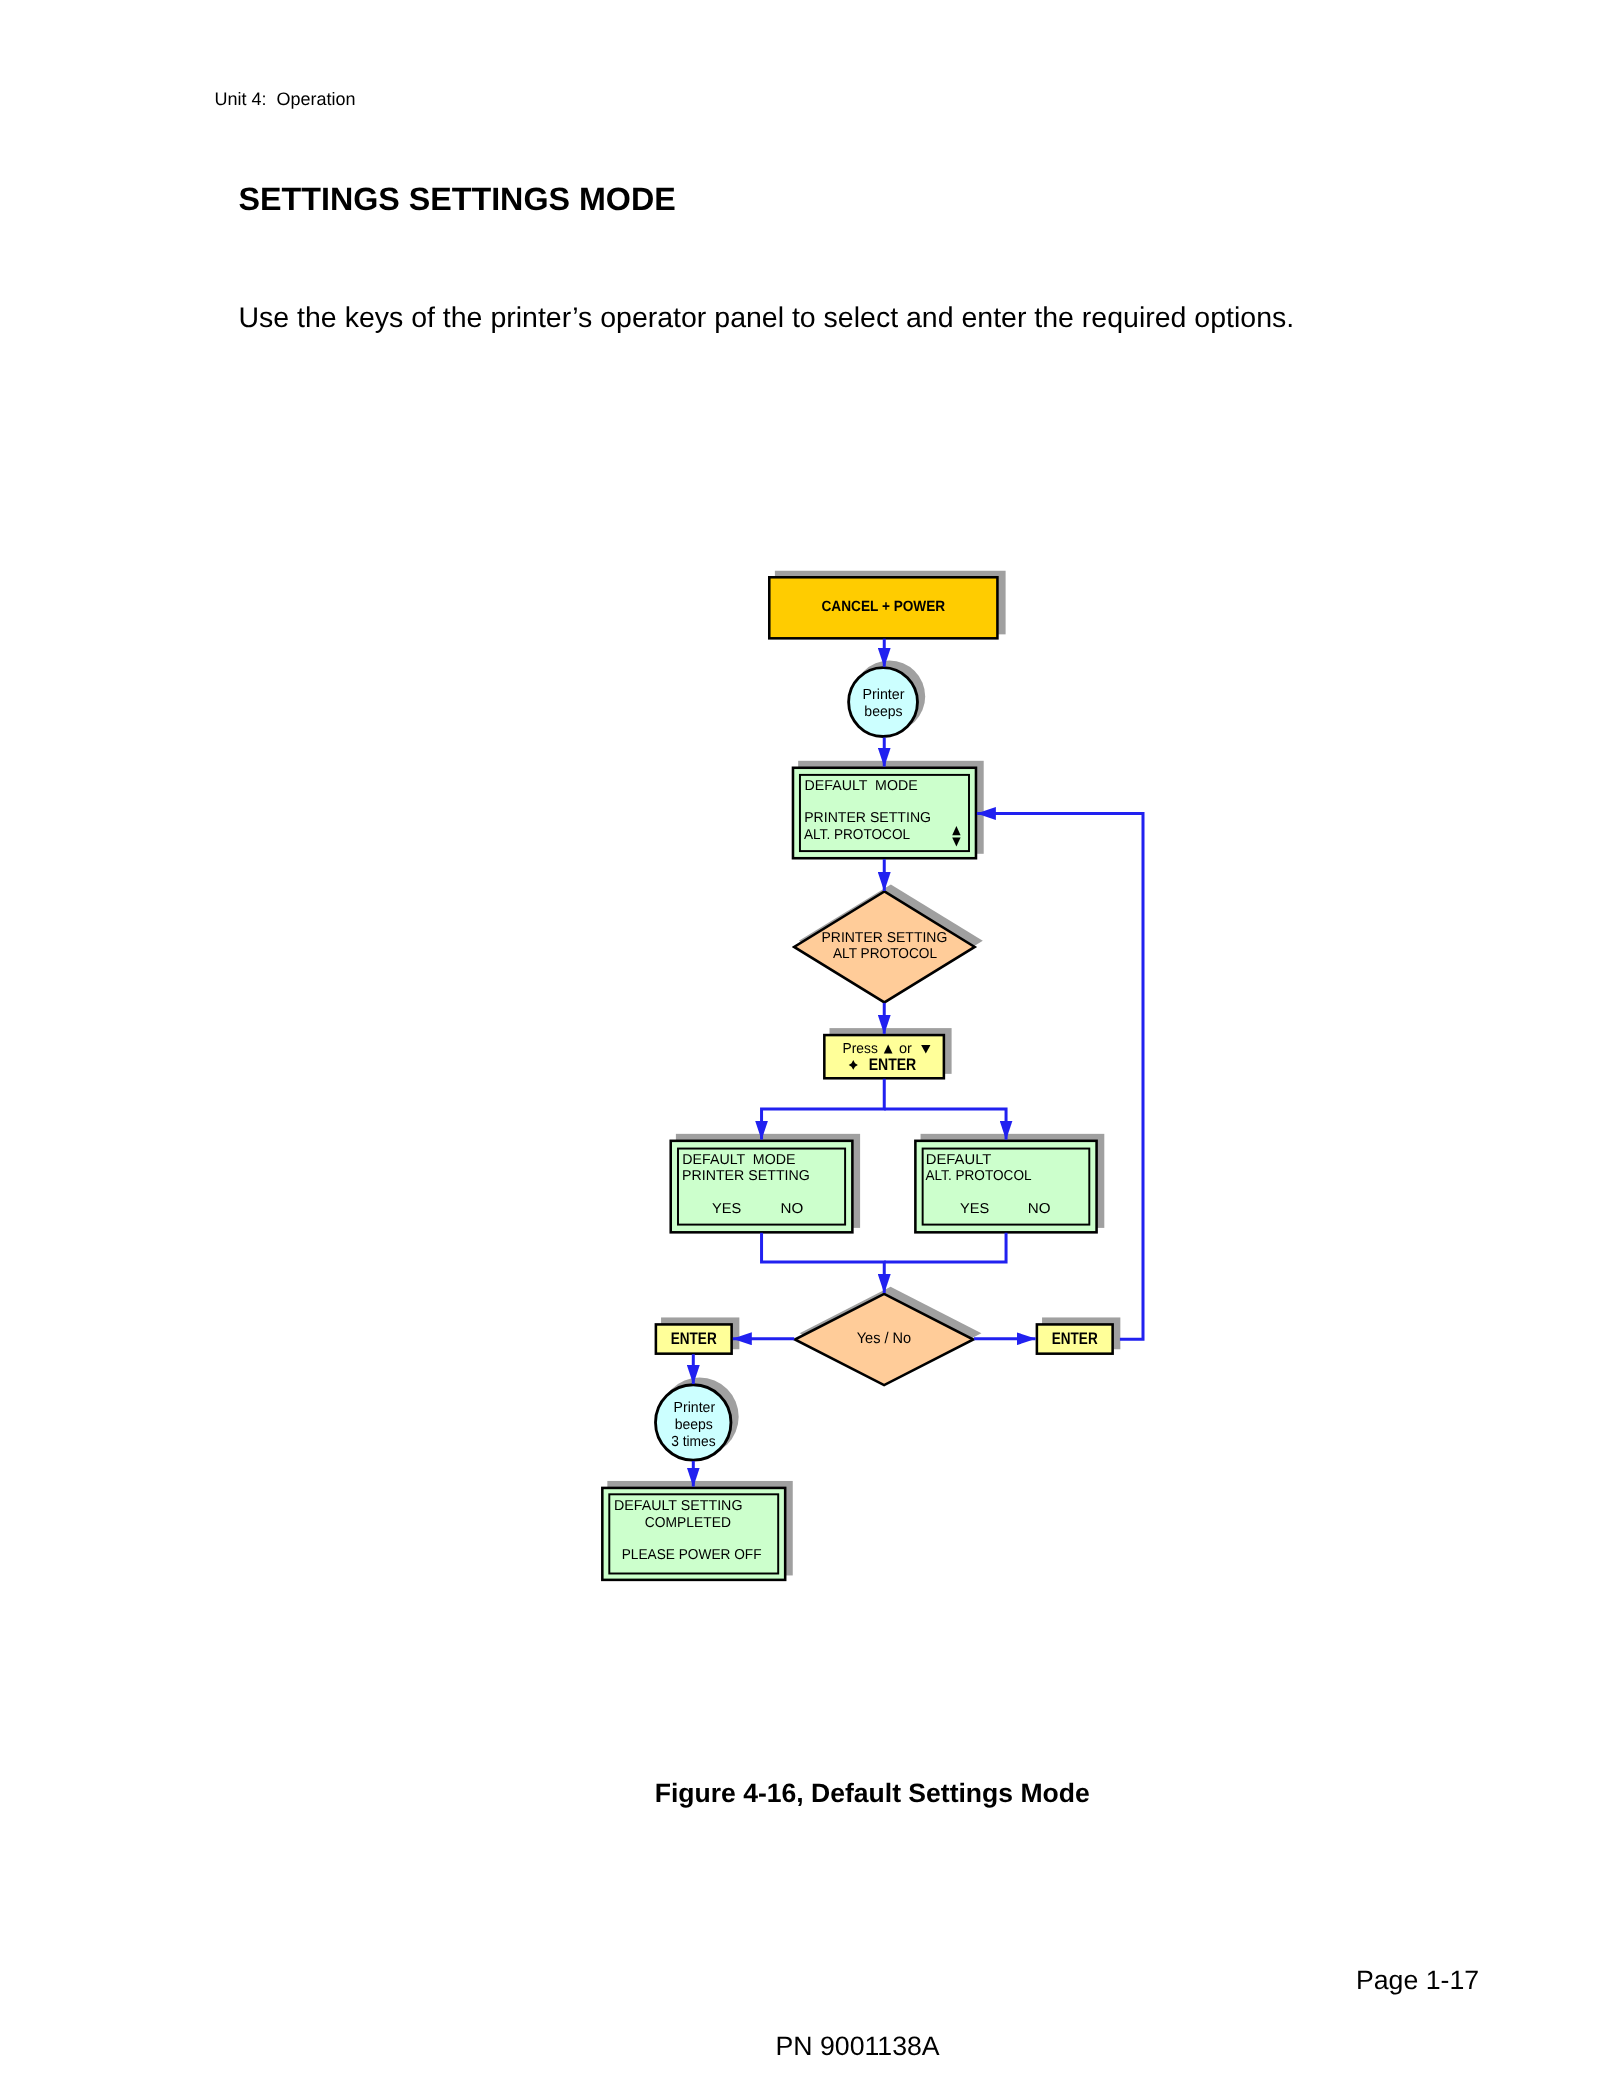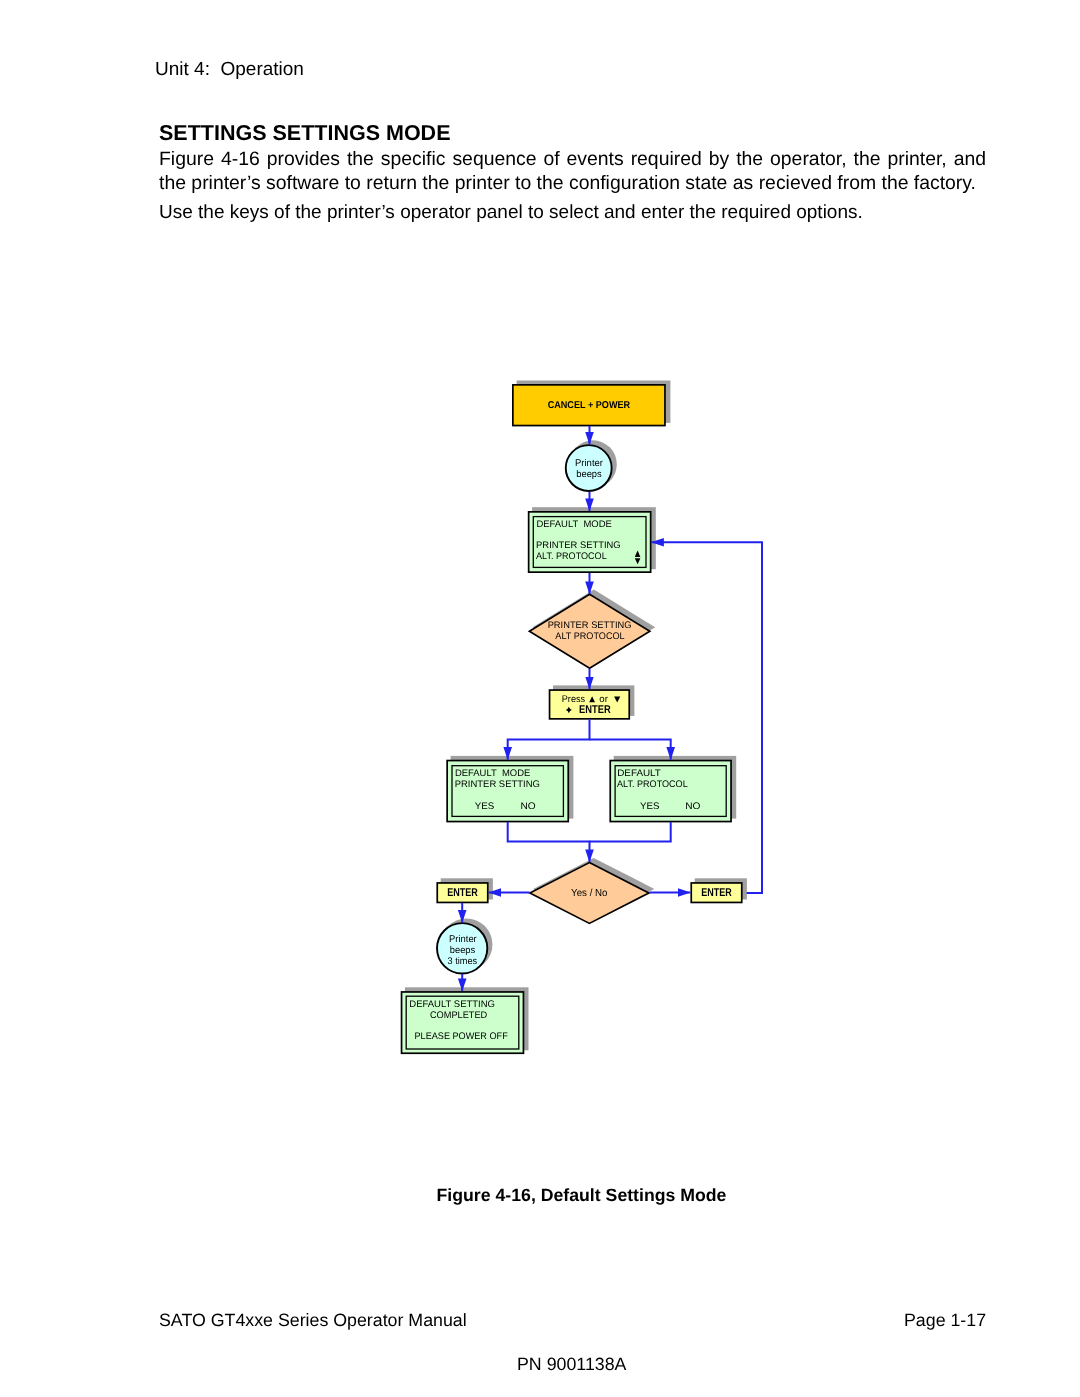--- a/index.html
+++ b/index.html
@@ -1,42 +1,41 @@
 <!DOCTYPE html>
 <html><head>
 <meta charset="utf-8">
 <title>Default Settings Mode</title>
 <style>
   html,body{margin:0;padding:0;}
   body{width:1080px;height:1397px;background:#ffffff;
        font-family:"Liberation Sans",sans-serif;color:#000;
        -webkit-font-smoothing:antialiased;text-rendering:geometricPrecision;}
   .page{position:relative;width:1080px;height:1397px;overflow:hidden;background:#fff;}
-  #running-head{position:absolute;left:155px;top:59px;font-size:19px;white-space:pre;}
+  #running-head{position:absolute;left:143px;top:59px;font-size:12px;white-space:pre;}
   #section-title{position:absolute;left:159px;top:121px;font-size:21.5px;font-weight:bold;white-space:pre;}
   #para1{position:absolute;left:159px;top:147.5px;width:827px;font-size:19.4px;line-height:23.6px;
          text-align:justify;text-justify:inter-word;}
   #para2{position:absolute;left:159px;top:201px;width:900px;font-size:19px;line-height:23.6px;}
   #flow-svg{position:absolute;left:0;top:0;}
   #caption{position:absolute;left:0;top:1185px;width:1163px;text-align:center;font-size:17.7px;font-weight:bold;}
   .foot{position:absolute;top:1310px;font-size:17.8px;white-space:pre;}
   #foot-left{left:159px;}
   #foot-mid{left:517px;margin-top:44px;}
   #foot-right{left:904px;}
   svg text{font-family:"Liberation Sans",sans-serif;fill:#000;white-space:pre;}
   #flow-svg{will-change:transform;}
   #running-head,#section-title,#para1,#para2,#caption,.foot{will-change:transform;}
 </style>
 </head>
 <body>
 
 <div class="page">
   <div id="running-head">Unit 4:  Operation</div>
   <div id="section-title">SETTINGS SETTINGS MODE</div>
-  <div id="para1">Figure 4-16 provides the specific sequence of events required by the operator, the printer, and the printer’s software to return the printer to the configuration state as recieved from the factory.</div>
   <div id="para2">Use the keys of the printer’s operator panel to select and enter the required options.</div>
 
   <svg id="flow-svg" width="1080" height="1397" viewBox="0 0 1080 1397" xmlns="http://www.w3.org/2000/svg">
     <defs>
       <marker id="ar" viewBox="0 0 12.9 8.6" refX="12.6" refY="4.3" markerWidth="12.9" markerHeight="8.6" orient="auto-start-reverse" markerUnits="userSpaceOnUse">
         <path d="M0,0 L12.9,4.3 L0,8.6 Z" stroke="none" fill="#2121F0"></path>
       </marker>
     </defs>
     <g id="flow-shadows">
         <rect x="516.6" y="380.5" width="153.8" height="42.4" fill="#A0A0A0" stroke="none"></rect>
@@ -118,16 +117,15 @@
         <text x="462.9" y="941.5" font-size="9.7px" text-anchor="middle" textLength="27.7" lengthAdjust="spacingAndGlyphs" xml:space="preserve">Printer</text>
         <text x="462.5" y="952.8" font-size="9.7px" text-anchor="middle" textLength="25.5" lengthAdjust="spacingAndGlyphs" xml:space="preserve">beeps</text>
         <text x="462.3" y="964" font-size="9.7px" text-anchor="middle" textLength="29.6" lengthAdjust="spacingAndGlyphs" xml:space="preserve">3 times</text>
         <text x="409.3" y="1006.7" font-size="9.55px" text-anchor="start" textLength="85.7" lengthAdjust="spacingAndGlyphs" xml:space="preserve">DEFAULT SETTING</text>
         <text x="429.9" y="1017.8" font-size="9.55px" text-anchor="start" textLength="57.4" lengthAdjust="spacingAndGlyphs" xml:space="preserve">COMPLETED</text>
         <text x="414.5" y="1039.4" font-size="9.55px" text-anchor="start" textLength="93.2" lengthAdjust="spacingAndGlyphs" xml:space="preserve">PLEASE POWER OFF</text>
       </g>
   </svg>
 
   <div id="caption">Figure 4-16, Default Settings Mode</div>
-  <div class="foot" id="foot-left">SATO GT4xxe Series Operator Manual</div>
   <div class="foot" id="foot-mid">PN 9001138A</div>
   <div class="foot" id="foot-right">Page 1-17</div>
 </div>
 
 </body></html>

